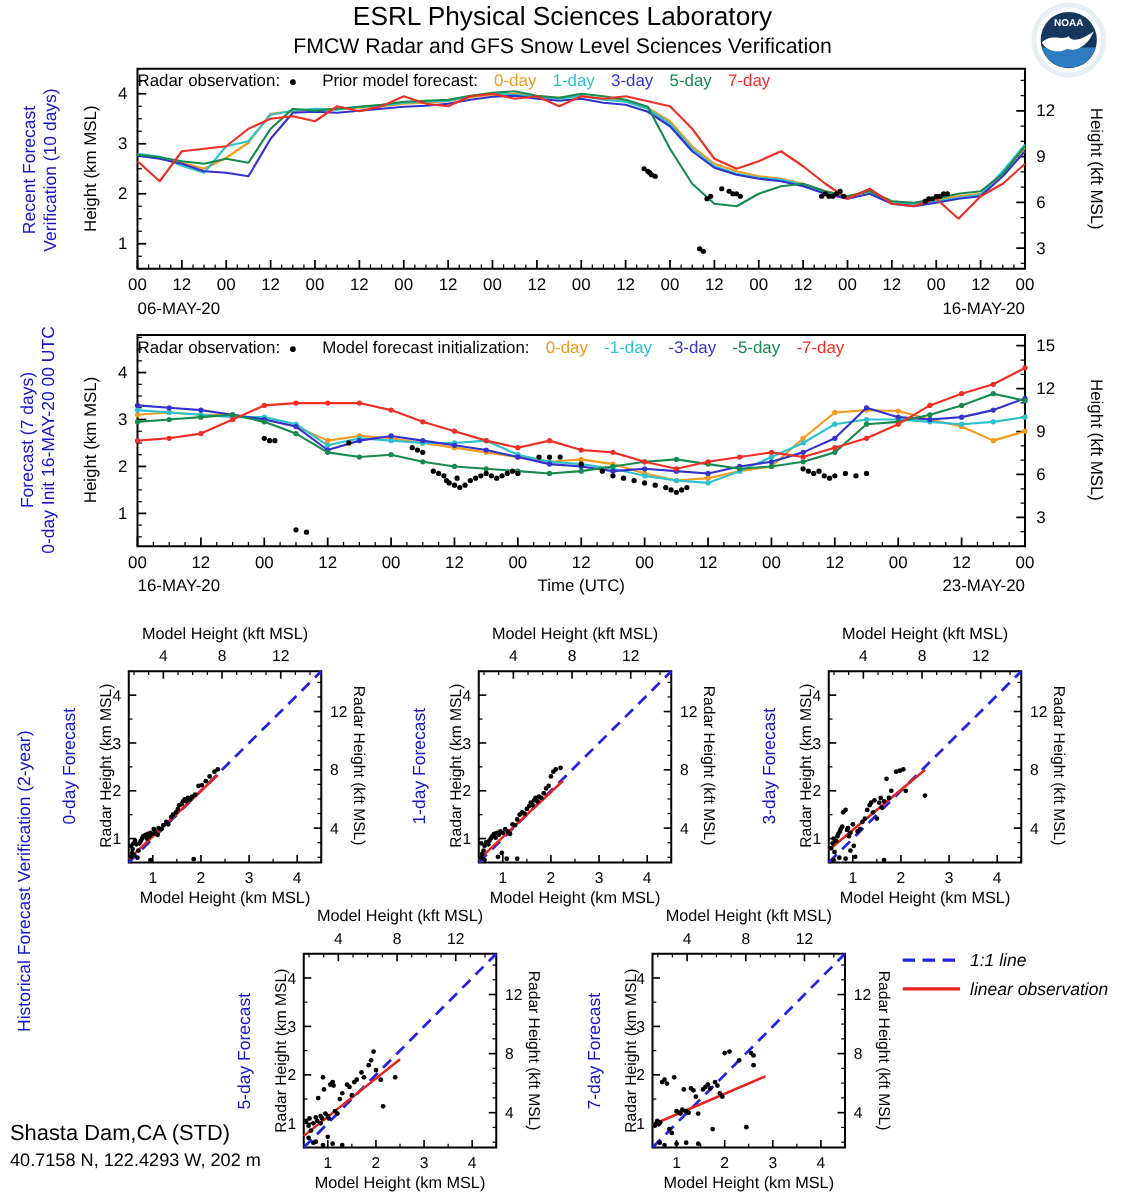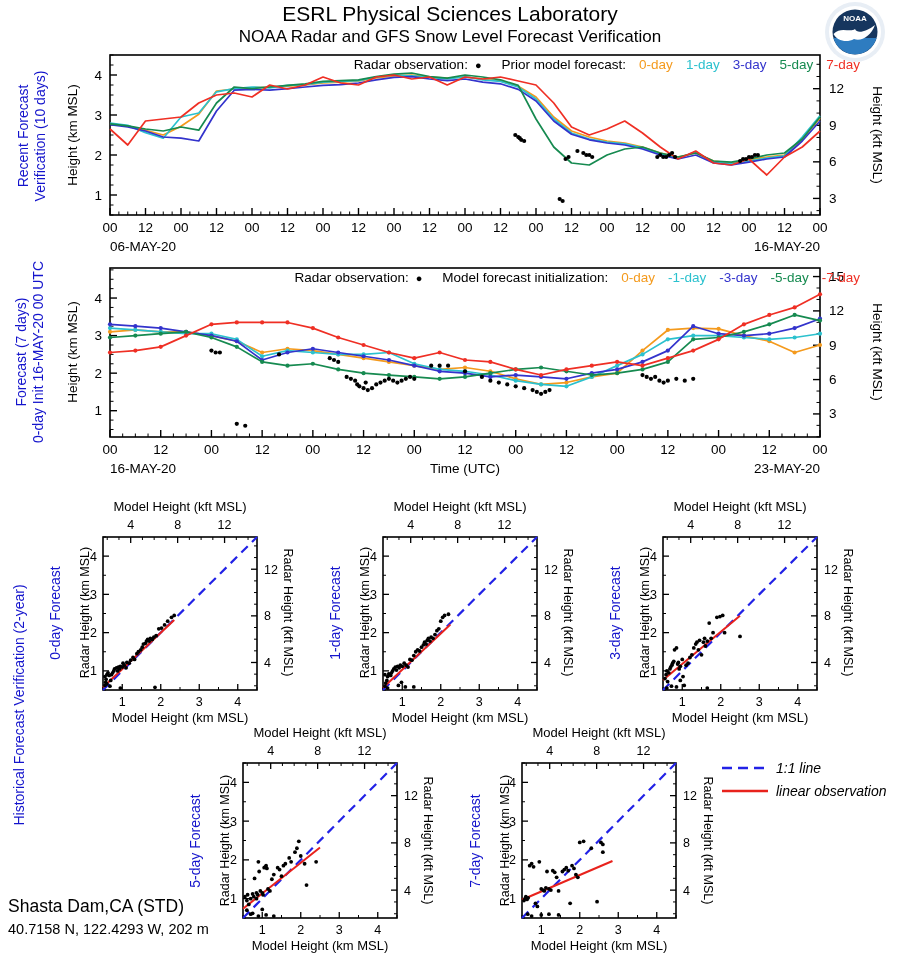--- a/index.html
+++ b/index.html
@@ -1,21 +1,21 @@
 <!DOCTYPE html>
 <html><head>
 <meta charset="utf-8">
 <style>
   html,body{margin:0;padding:0;background:#fff;}
   #page{position:relative;width:898px;height:956px;background:#fff;overflow:hidden;
         font-family:"Liberation Sans",sans-serif;color:#000;}
   .hdr{position:absolute;left:20px;width:860px;text-align:center;}
   #title{top:2px;font-size:21px;}
   #subtitle{top:27px;font-size:17px;}
-  .panel-legend{position:absolute;left:110px;width:714px;text-align:right;font-size:13.5px;white-space:nowrap;margin-left:36px;}
+  .panel-legend{position:absolute;left:110px;width:714px;text-align:left;font-size:13.5px;white-space:nowrap;}
   .panel-legend span{display:inline-block;}
   .rot{position:absolute;display:flex;flex-direction:column;align-items:center;justify-content:center;
        text-align:center;transform:rotate(-90deg);line-height:1.25;white-space:nowrap;}
   .rot.cw{transform:rotate(90deg);}
   .blue-lab{color:#1414CC;font-size:14px;}
   .axis-lab{font-size:13.5px;}
   .axis-lab-sm{font-size:12.5px;}
   #station-name{position:absolute;left:8px;top:896px;font-size:17.5px;}
   #station-coords{position:absolute;left:8px;top:921px;font-size:14.5px;}
   #scatter-legend{position:absolute;left:722px;top:760px;font-size:14px;font-style:italic;}
@@ -1080,21 +1080,21 @@
         <circle cx="531.625" cy="916.0625" r="1.9" fill="#000"></circle>
         <circle cx="548.95" cy="914.125" r="1.9" fill="#000"></circle>
         <circle cx="558.575" cy="914.9" r="1.9" fill="#000"></circle>
         <circle cx="602.85" cy="844.375" r="1.9" fill="#000"></circle>
         <text x="599" y="737" font-size="13" text-anchor="middle" fill="#000" font-family="&quot;Liberation Sans&quot;,sans-serif">Model Height (kft MSL)</text>
         <text x="599" y="950" font-size="13" text-anchor="middle" fill="#000" font-family="&quot;Liberation Sans&quot;,sans-serif">Model Height (km MSL)</text>
       </g>
     </svg>
 
   <div class="hdr" id="title">ESRL Physical Sciences Laboratory</div>
-  <div class="hdr" id="subtitle">NOAA Radar and GFS Snow Level Forecast Verification</div>
+  <div class="hdr" id="subtitle">FMCW Radar and GFS Snow Level Sciences Verification</div>
 
   <svg width="62" height="62" viewBox="0 0 62 62" style="position:absolute;left:824px;top:1px">
     <circle cx="31" cy="31" r="30" fill="#e8eef5"></circle>
     <circle cx="31" cy="31" r="26" fill="#ffffff"></circle>
     <circle cx="31" cy="31" r="22.5" fill="#16365e"></circle>
     <path d="M9.4,37 A22.5,22.5 0 0 0 52.6,37 Z" fill="#2e7cc0"></path>
     <path d="M9.5,33 C17,25 26,32 31,28 C33,33 42,31 51,24 C47,35 37,41 30,38 C23,42 13,40 9.5,33 Z" fill="#ffffff"></path>
     <text x="31" y="19.5" text-anchor="middle" font-size="8" font-weight="bold" fill="#ffffff" font-family="Liberation Sans, sans-serif">NOAA</text>
   </svg>
 

